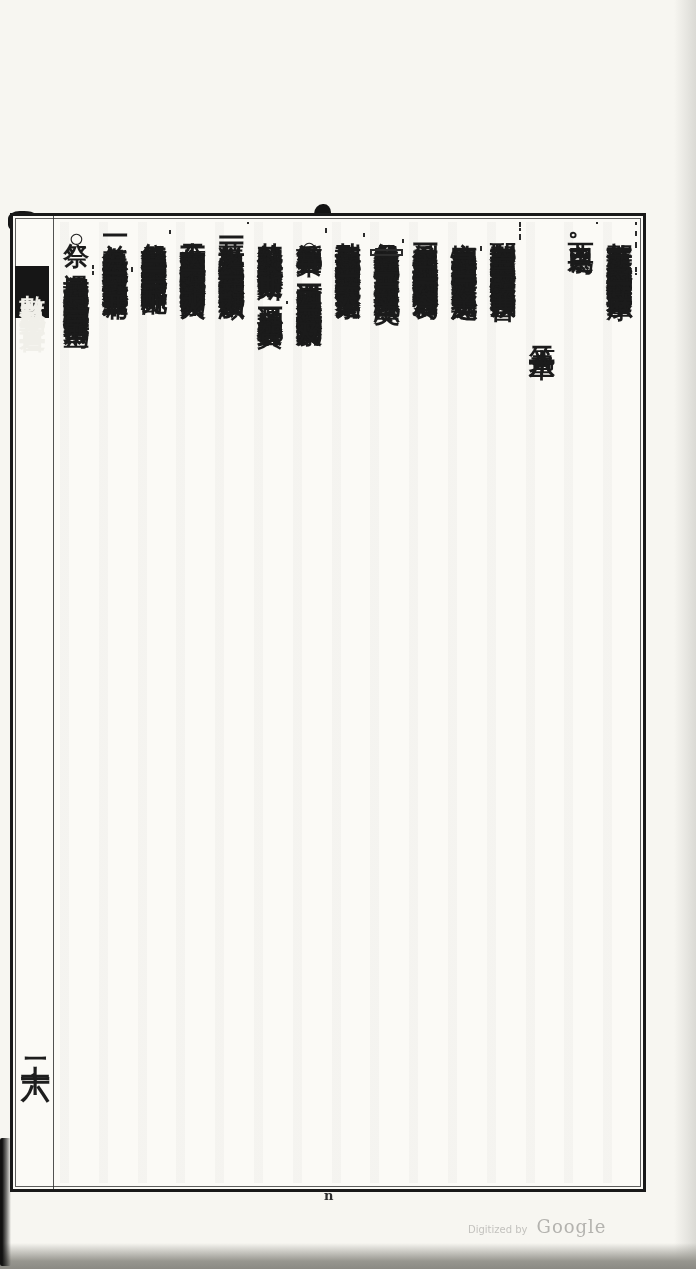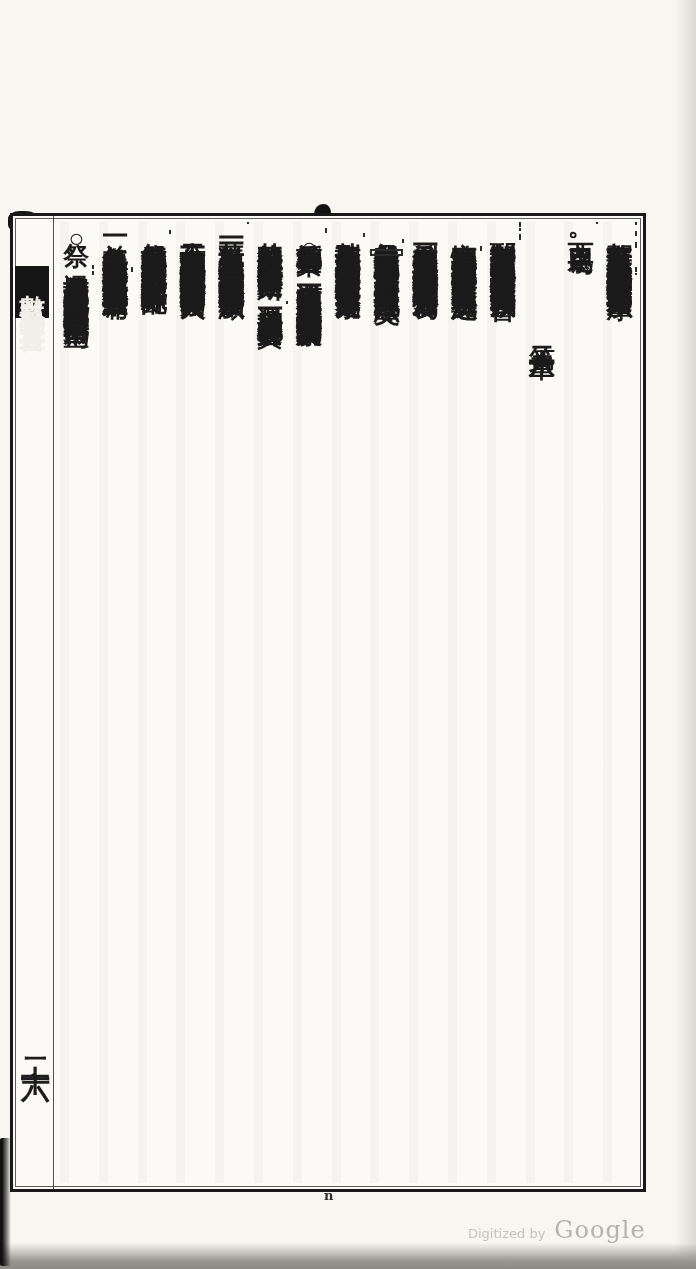--- a/index.html
+++ b/index.html
@@ -45,22 +45,22 @@
   .tcol{width:38.8px;line-height:38.8px;font-size:26px;font-weight:700;
     letter-spacing:1.5px;box-sizing:border-box;}
   .pn{border-right:2px solid #2c2c2c;padding-right:1px;}
   .pnbox{border:2px solid #2c2c2c;}
   
   .printer-mark{position:absolute;left:324px;top:1188px;font-size:13px;
     font-weight:700;color:#2e2e2e;font-family:"DejaVu Serif", serif;}
   
   .watermark{position:absolute;left:468px;top:1216px;display:flex;
     align-items:baseline;gap:9px;}
-  .wm-prefix{font-size:13px;color:#c3c2be;font-family:"DejaVu Sans", sans-serif;}
-  .wm-brand{font-size:24px;color:#b4b3af;font-family:"DejaVu Serif", serif;
+  .wm-prefix{font-size:10px;color:#c3c2be;font-family:"DejaVu Sans", sans-serif;}
+  .wm-brand{font-size:18px;color:#b4b3af;font-family:"DejaVu Serif", serif;
     letter-spacing:1px;}
 </style>
 </head>
 <body>
 
 <div class="page">
 
   <div class="edge-right"></div>
   <div class="edge-bottom"></div>
   <div class="smudge-bl"></div>

